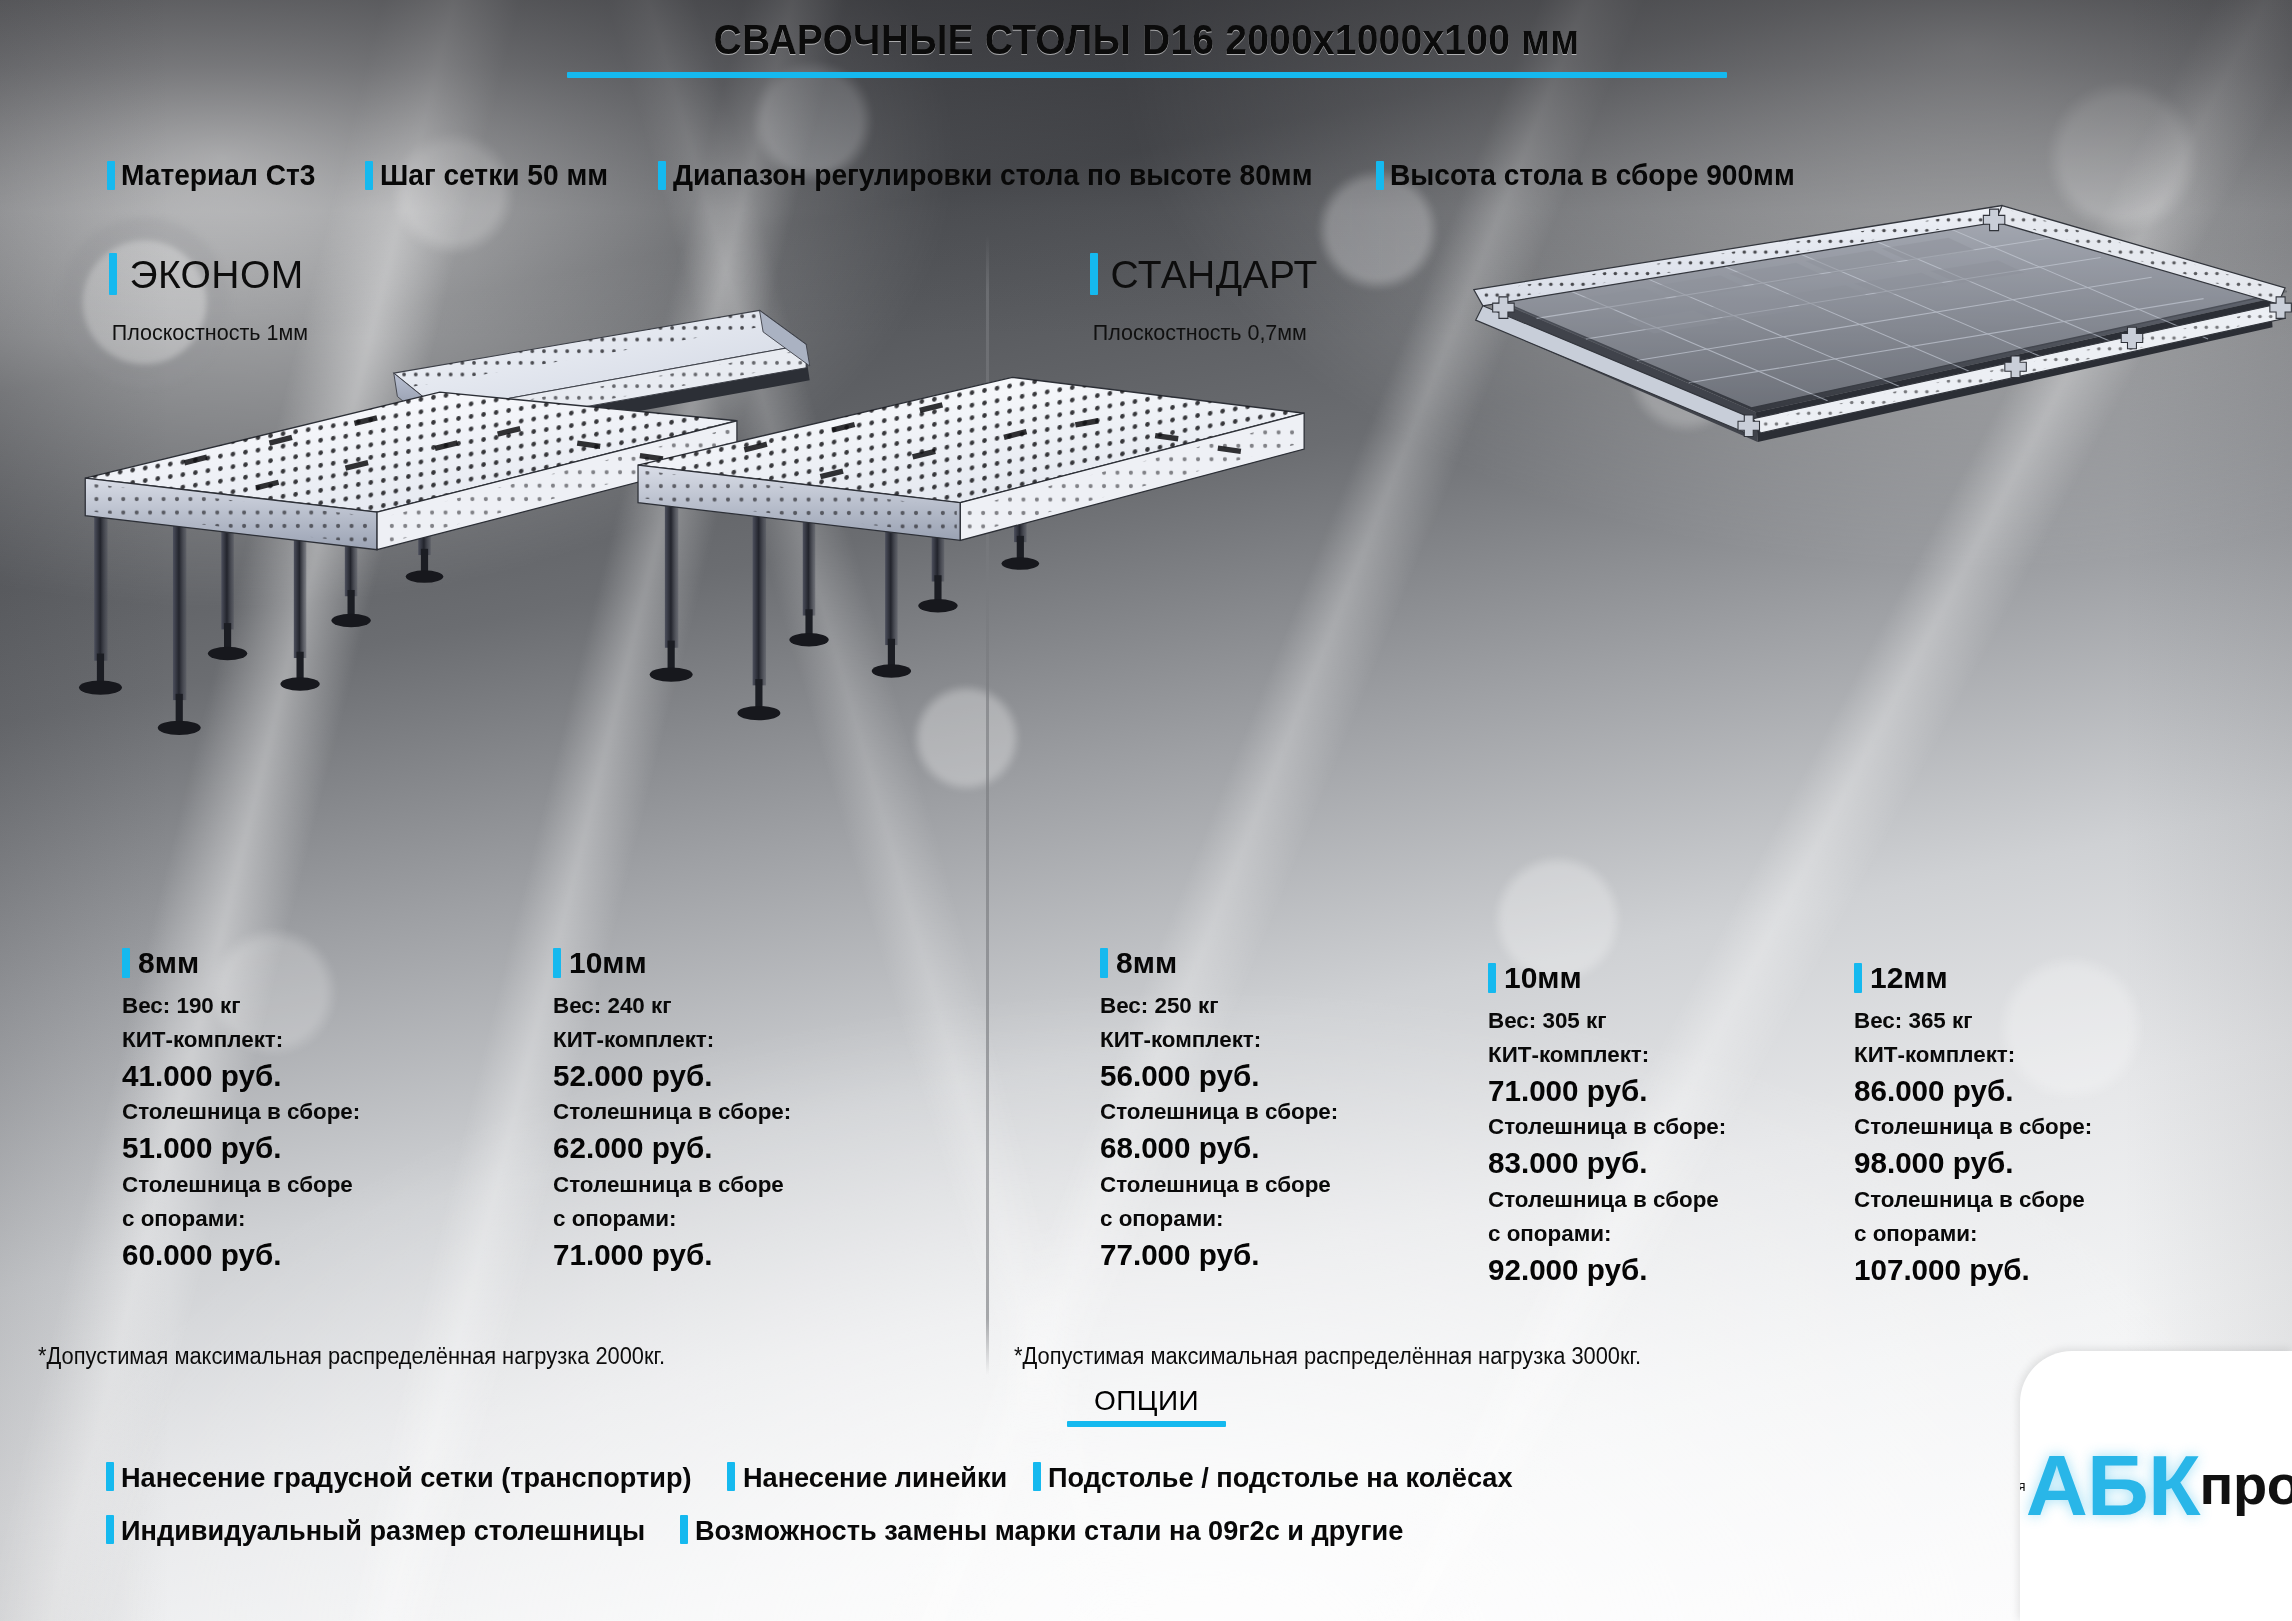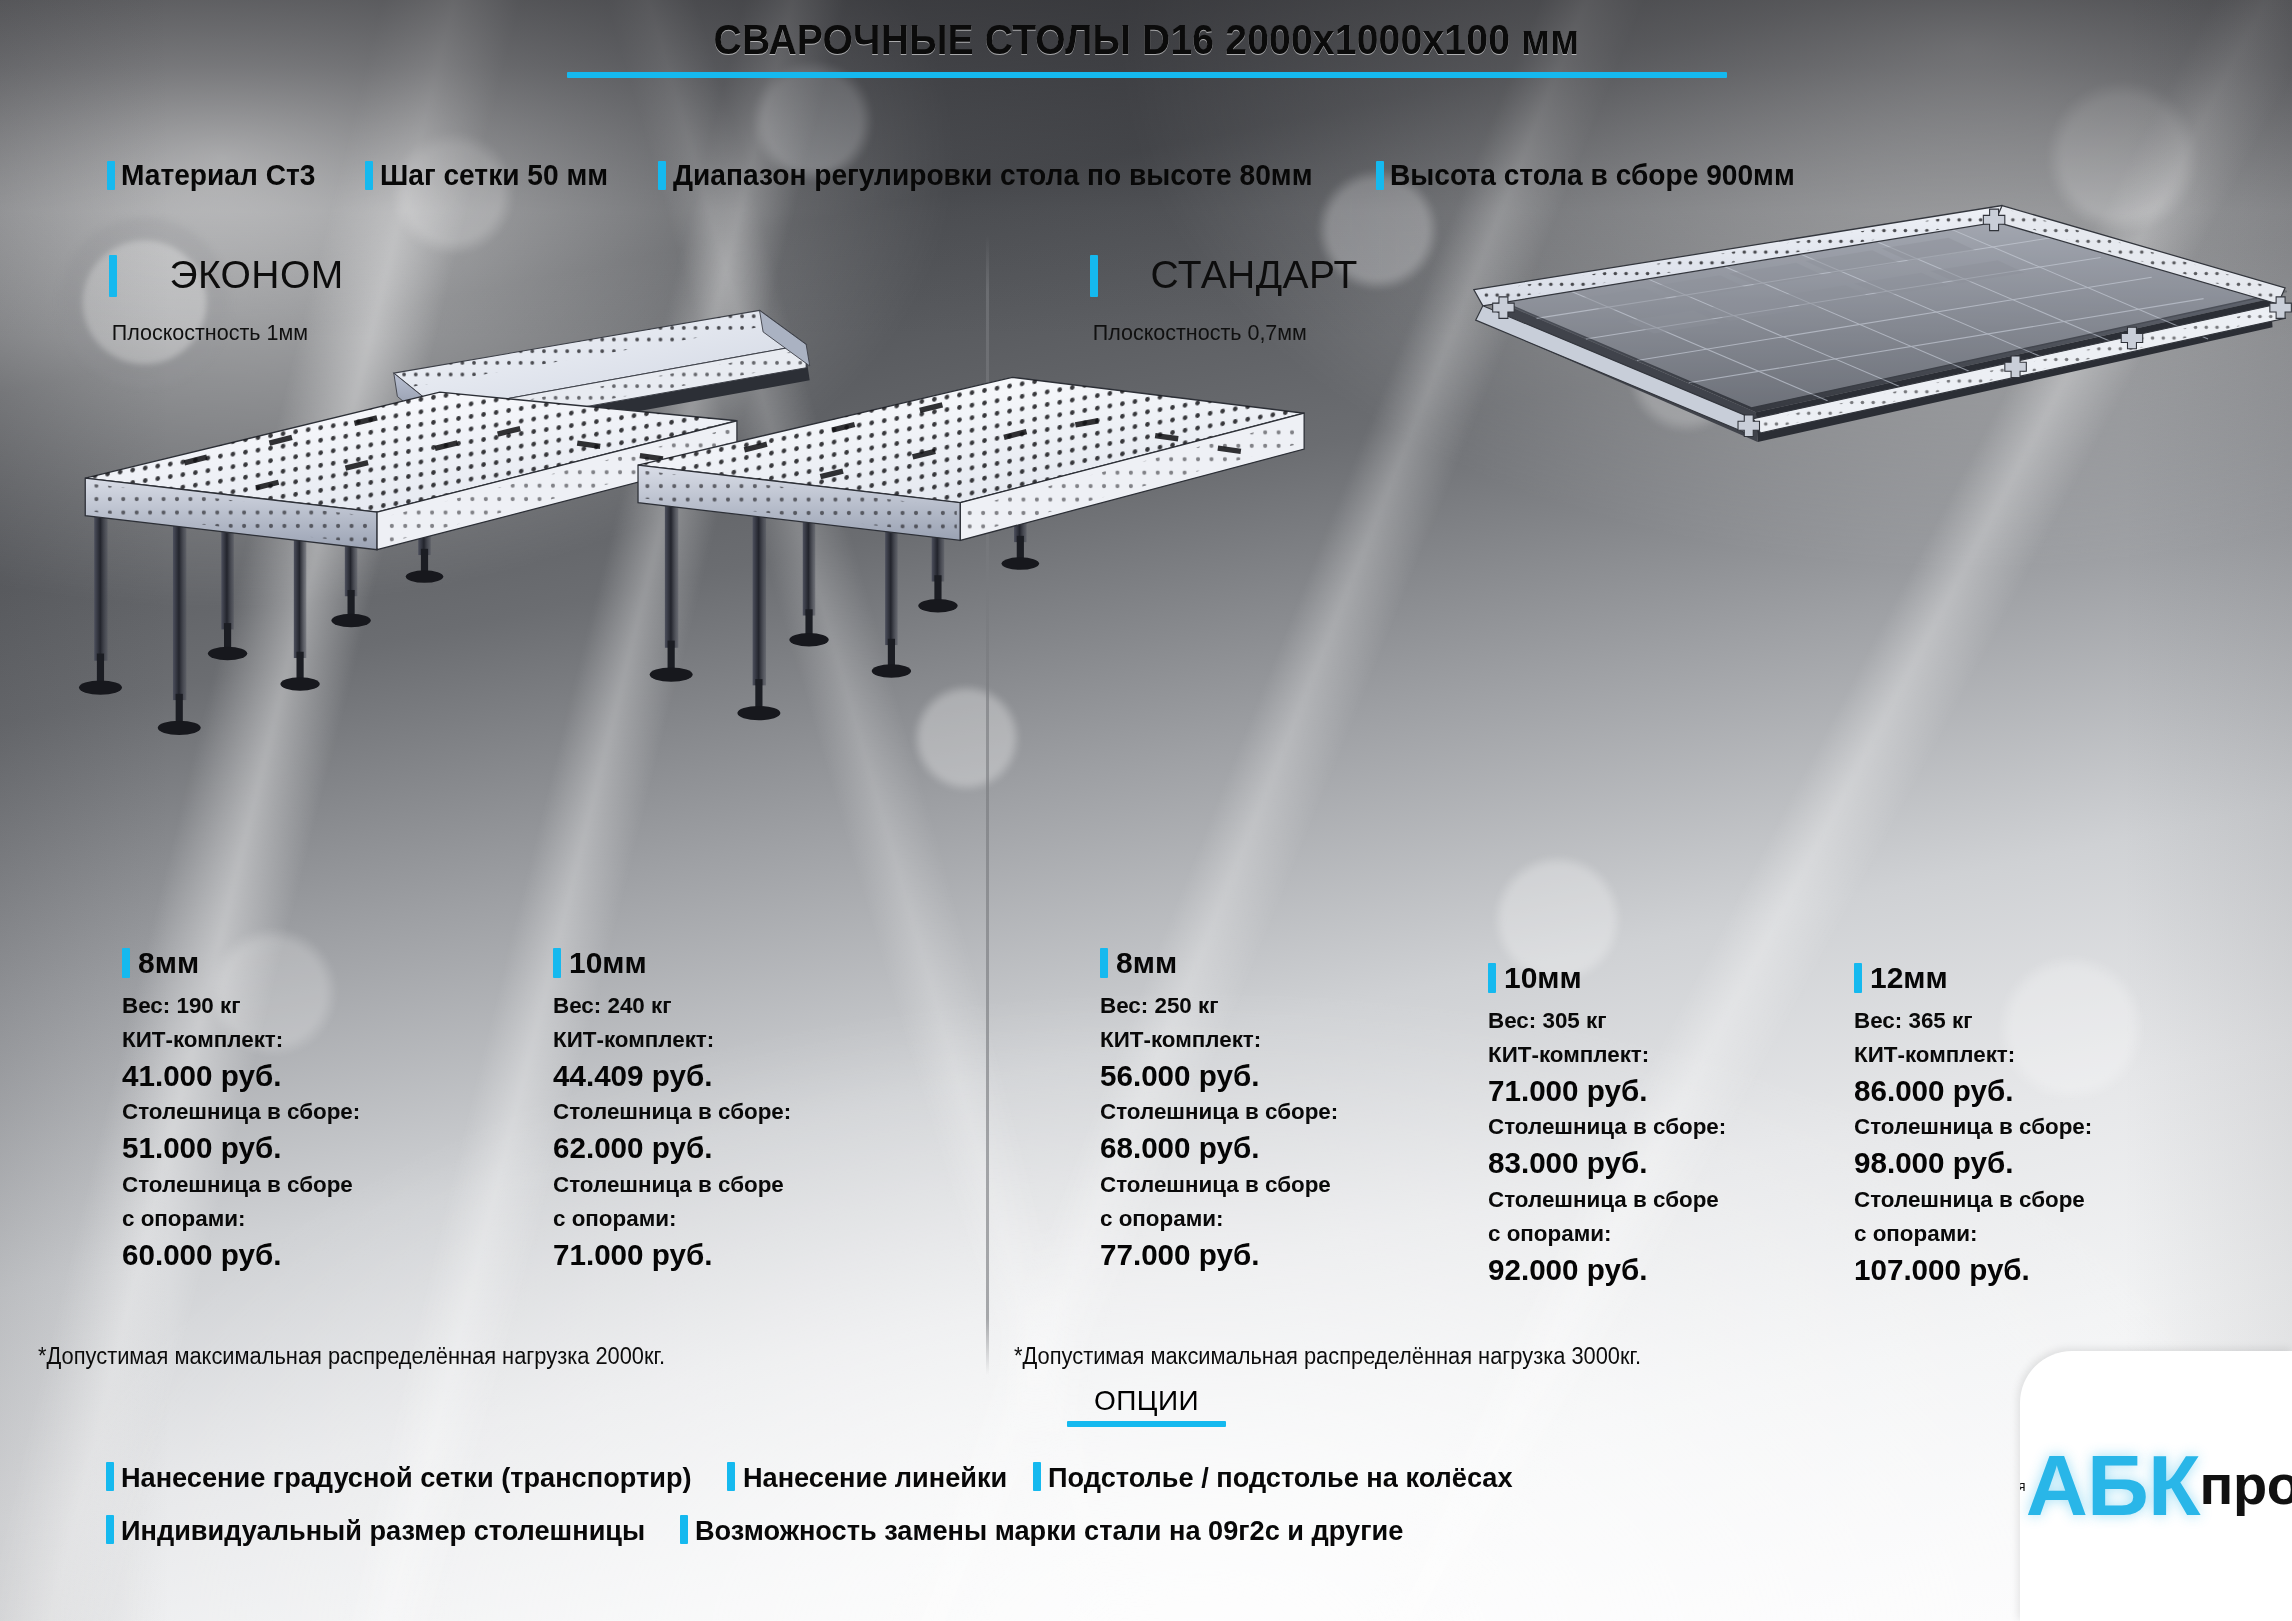--- a/index.html
+++ b/index.html
@@ -84,21 +84,21 @@
     transform:scaleX(.97);transform-origin:left center;
   }
   .spec-gap{width:19.7px;flex:0 0 auto;}
 
   
   .vdiv{position:absolute;left:986px;top:235px;width:2.7px;height:1140px;
         background:linear-gradient(180deg,rgba(150,152,156,.0),rgba(120,122,126,.62) 5%,rgba(120,122,126,.62) 95%,rgba(150,152,156,0));}
 
   
   .sect{position:absolute;}
-  .sect-head{display:flex;align-items:flex-end;gap:40px;}
+  .sect-head{display:flex;align-items:flex-start;}
   .sect-head .tick{height:42px;margin-right:12.5px;}
   .sect-title{font-weight:400;font-size:39px;letter-spacing:0.4px;color:#0d0d0d;}
   .sect-sub{margin-top:24px;margin-left:2.7px;font-size:21.5px;font-weight:400;color:#101010;}
 
   
   .pcol{position:absolute;}
   .pcol .phead{display:flex;align-items:center;margin-bottom:10.7px;}
   .pcol .phead .tick{height:30px;margin-right:8px;}
   .pcol .pthick{font-weight:700;font-size:30px;color:#070707;line-height:1;}
   .pcol .lbl{font-weight:700;font-size:22.4px;color:#090909;line-height:1.52;white-space:nowrap;}
@@ -509,21 +509,21 @@
     <div class="val">60.000 руб.</div>
   </div>
 
   <div class="pcol" style="left:553px;top:948px;">
     <div class="phead">
       <span class="tick"></span>
       <span class="pthick">10мм</span>
     </div>
     <div class="lbl">Вес: 240 кг</div>
     <div class="lbl">КИТ-комплект:</div>
-    <div class="val"> 44.409 руб.</div>
+    <div class="val"> 52.000 руб.</div>
     <div class="lbl">Столешница в сборе:</div>
     <div class="val">62.000 руб.</div>
     <div class="lbl">Столешница в сборе</div>
     <div class="lbl">с опорами:</div>
     <div class="val">71.000 руб.</div>
   </div>
 
   <div class="pcol" style="left:1100px;top:948px;">
     <div class="phead">
       <span class="tick"></span>

